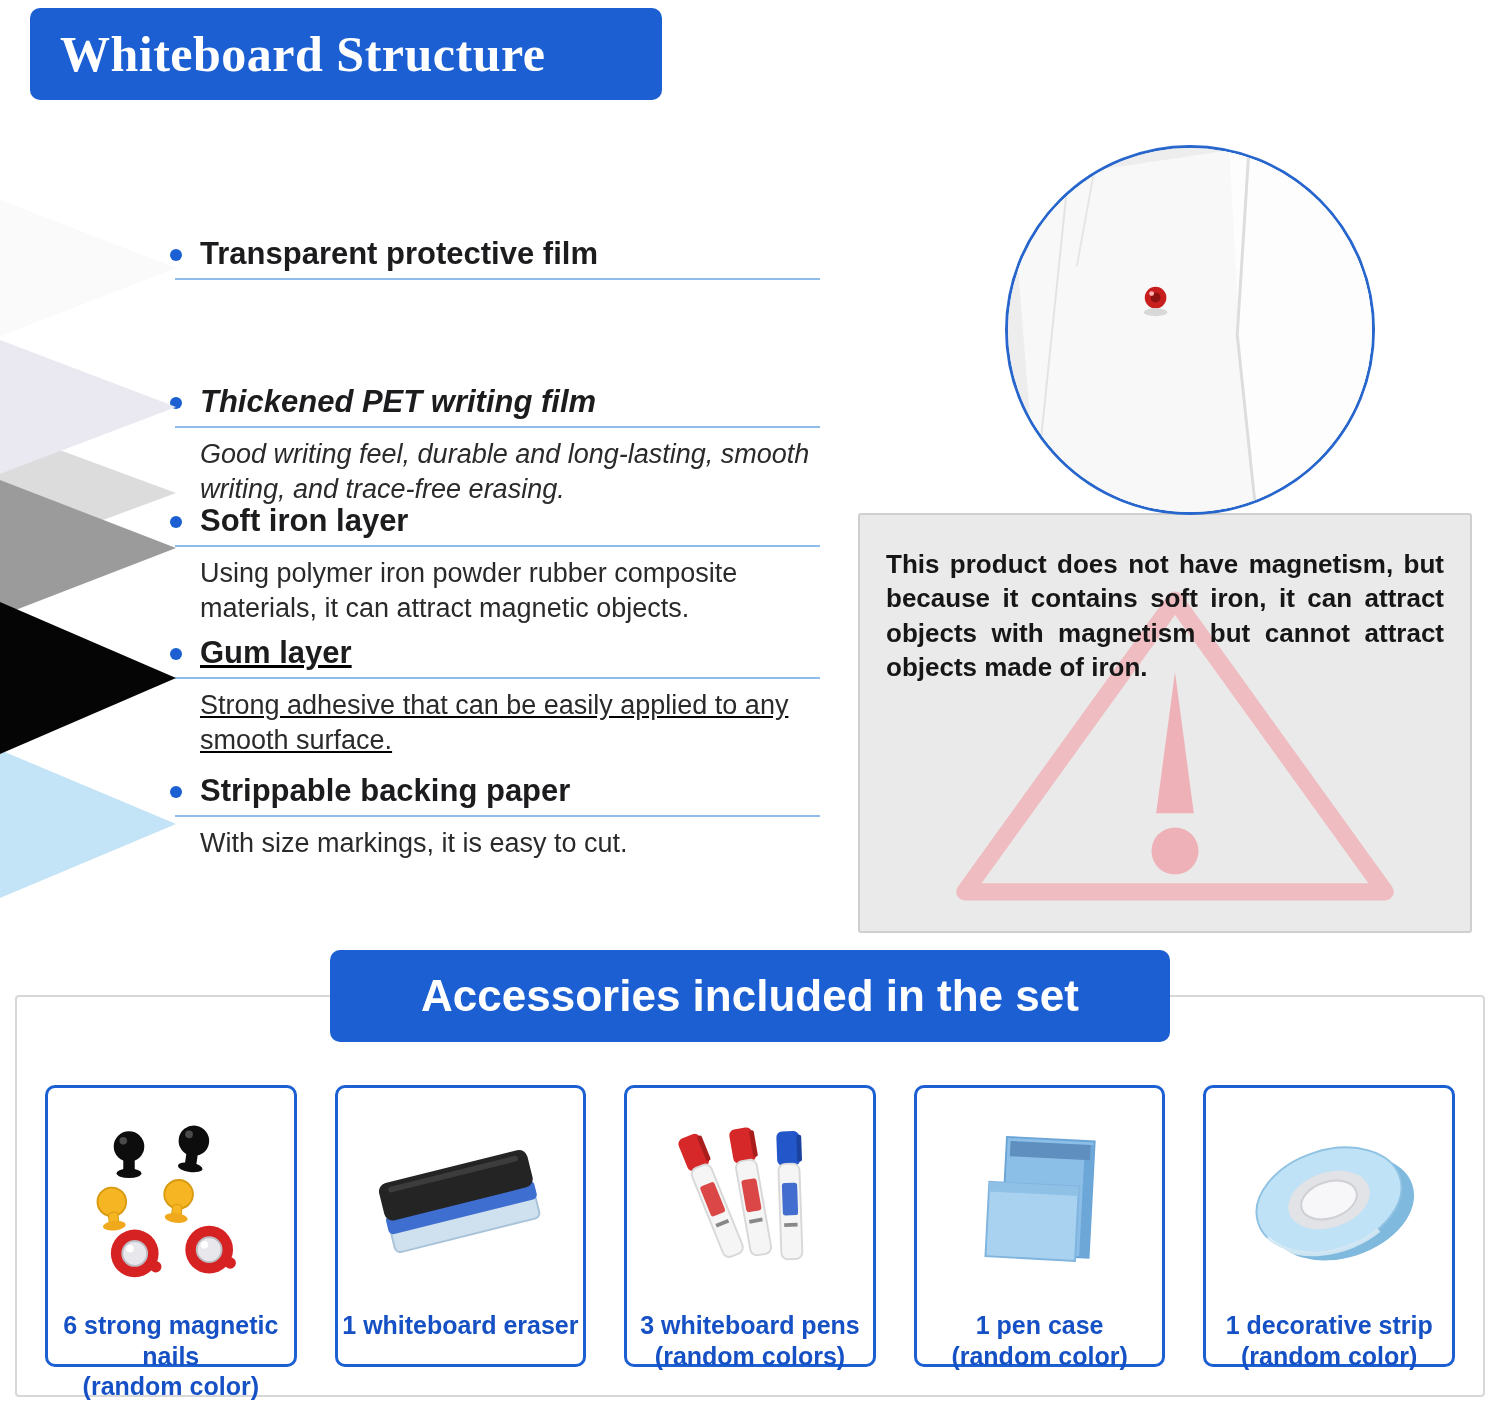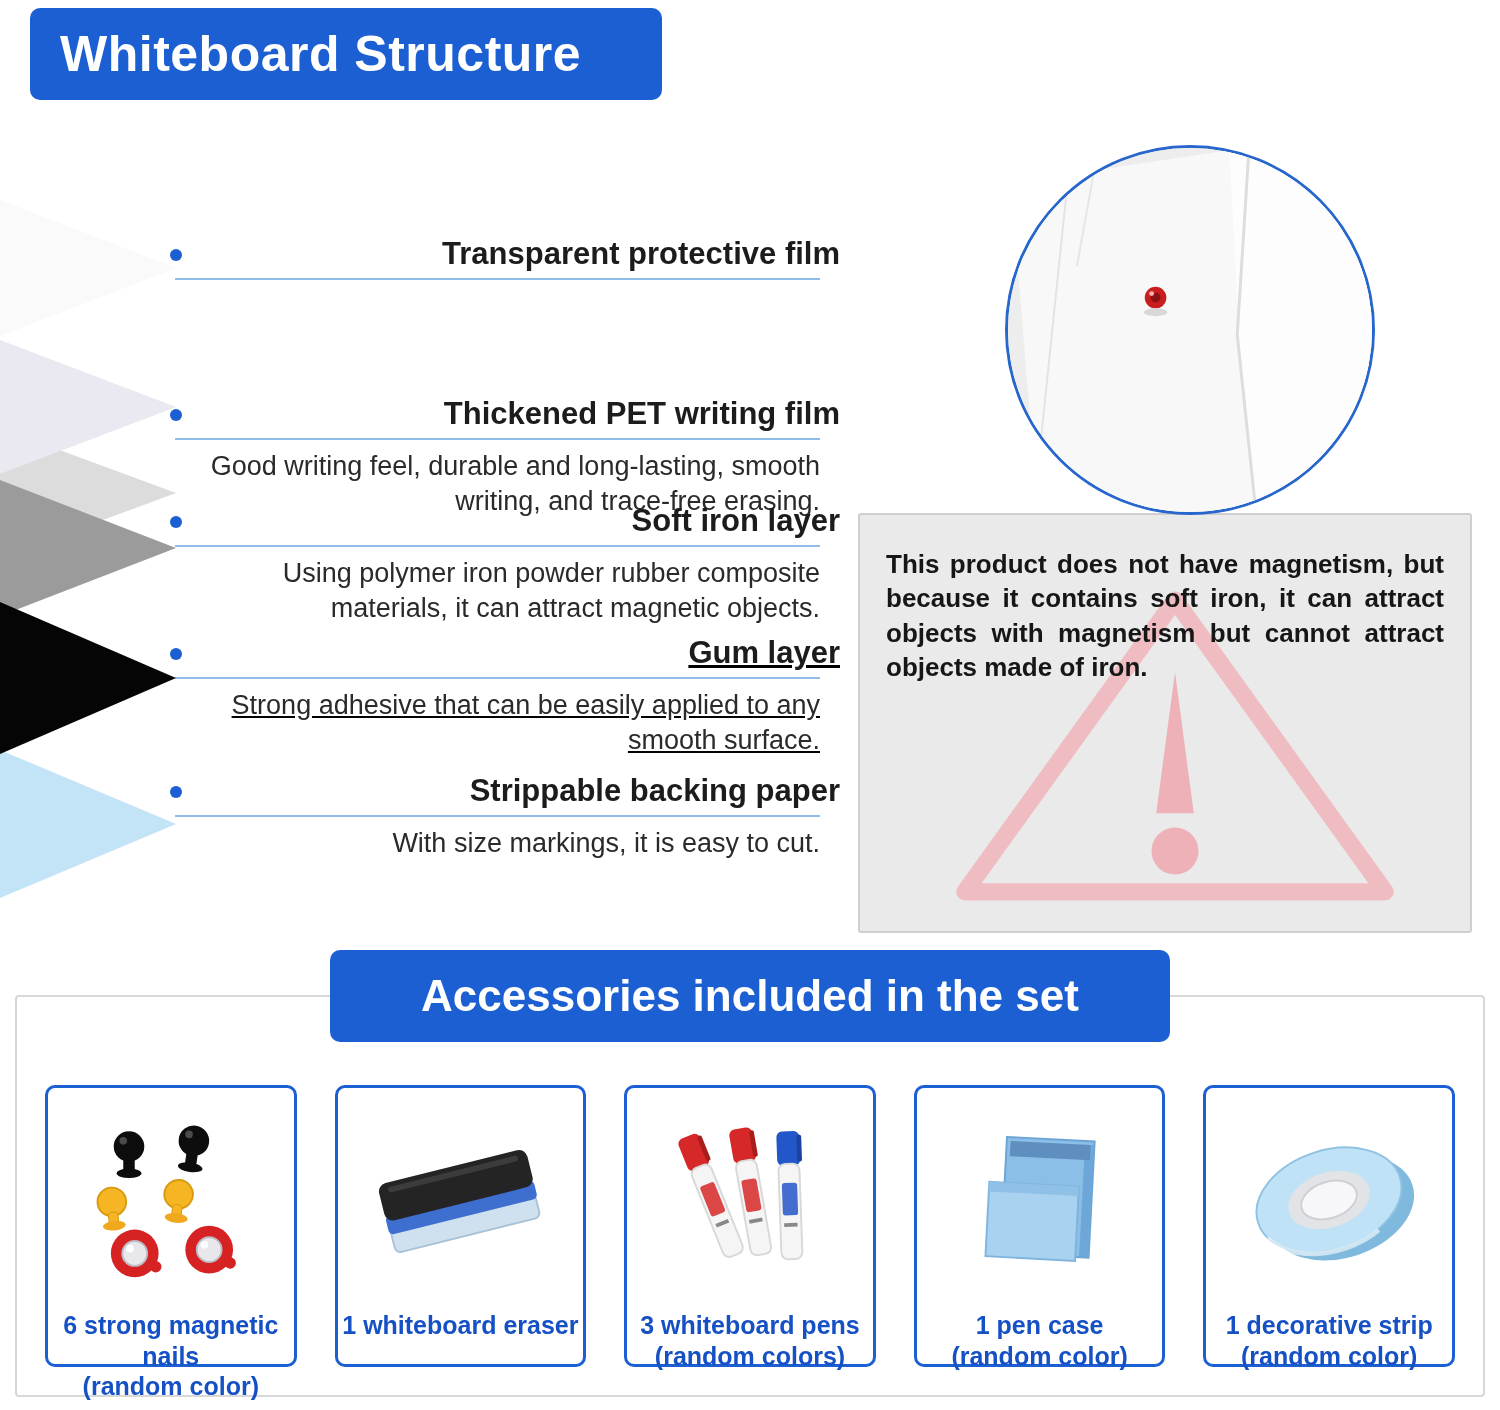--- a/index.html
+++ b/index.html
@@ -1,42 +1,42 @@
 <!DOCTYPE html>
 <html><head>
 <meta charset="utf-8">
 <style>
   * { margin:0; padding:0; box-sizing:border-box; }
   body { background:#ffffff; font-family:"Liberation Sans", sans-serif; }
   .stage { position:relative; width:1500px; height:1410px; background:#fff; overflow:hidden; }
 
   
   .title-banner { position:absolute; left:30px; top:8px; width:632px; height:92px;
-    background:#1b5fd3; border-radius:10px; display:flex; align-items:center; padding-left:30px; }
+    background:#1b5fd3; border-radius:10px; display:flex; align-items:center; padding-left:30px;font-family:Liberation Serif, serif; }
   .title-banner span { color:#fff; font-size:50px; font-weight:700; letter-spacing:0.5px; }
 
   
   .tri { position:absolute; left:0; width:176px; clip-path:polygon(0 0, 100% 50%, 0 100%);
     filter:drop-shadow(1px 2px 2px rgba(0,0,0,0.18)); }
   .tri.t1 { top:200px; height:136px; z-index:5; }
   .tri.t2 { top:340px; height:134px; z-index:4; }
   .tri.tx { top:428px; height:130px; z-index:3; background:#dcdcdc; }
   .tri.t3 { top:480px; height:136px; z-index:4; }
   .tri.t4 { top:602px; height:152px; z-index:5; }
   .tri.t5 { top:750px; height:148px; z-index:4; }
 
   
-  .layer-section { position:absolute; left:200px; width:640px;text-align:right; }
+  .layer-section { position:absolute; left:200px; width:640px; }
   .layer-section .dot { position:absolute; left:-30px; top:13px; width:12px; height:12px;
     border-radius:50%; background:#1b5fd3; }
   .layer-section h2 { font-size:31px; font-weight:700; color:#1c1c1e; line-height:1.15; }
   .layer-section .rule { height:2px; background:#8fbce8; width:645px; margin:6px 0 0 -25px; }
   .layer-section .desc { margin-top:9px; font-size:27px; color:#2a2a2a; line-height:1.3; width:620px; }
   .s1 { top:236px; }
-  .s2 { top:396px; }
+  .s2 { top:384px;font-style:italic; }
   .s3 { top:503px; }
   .s4 { top:635px;text-decoration:underline; }
   .s5 { top:773px; }
   .warn-icon { display:inline-block; width:40px; height:36px; vertical-align:-7px; margin-right:8px; }
 
   
   .photo-circle { position:absolute; left:1005px; top:145px; width:370px; height:370px;
     border-radius:50%; border:3px solid #2766cc; background:#f4f4f4; overflow:hidden; z-index:6; }
 
   

